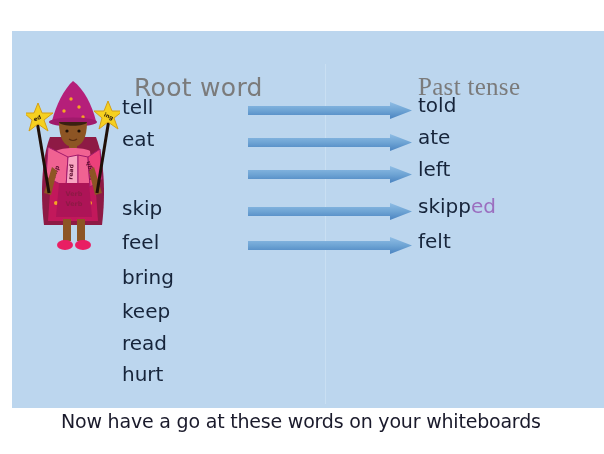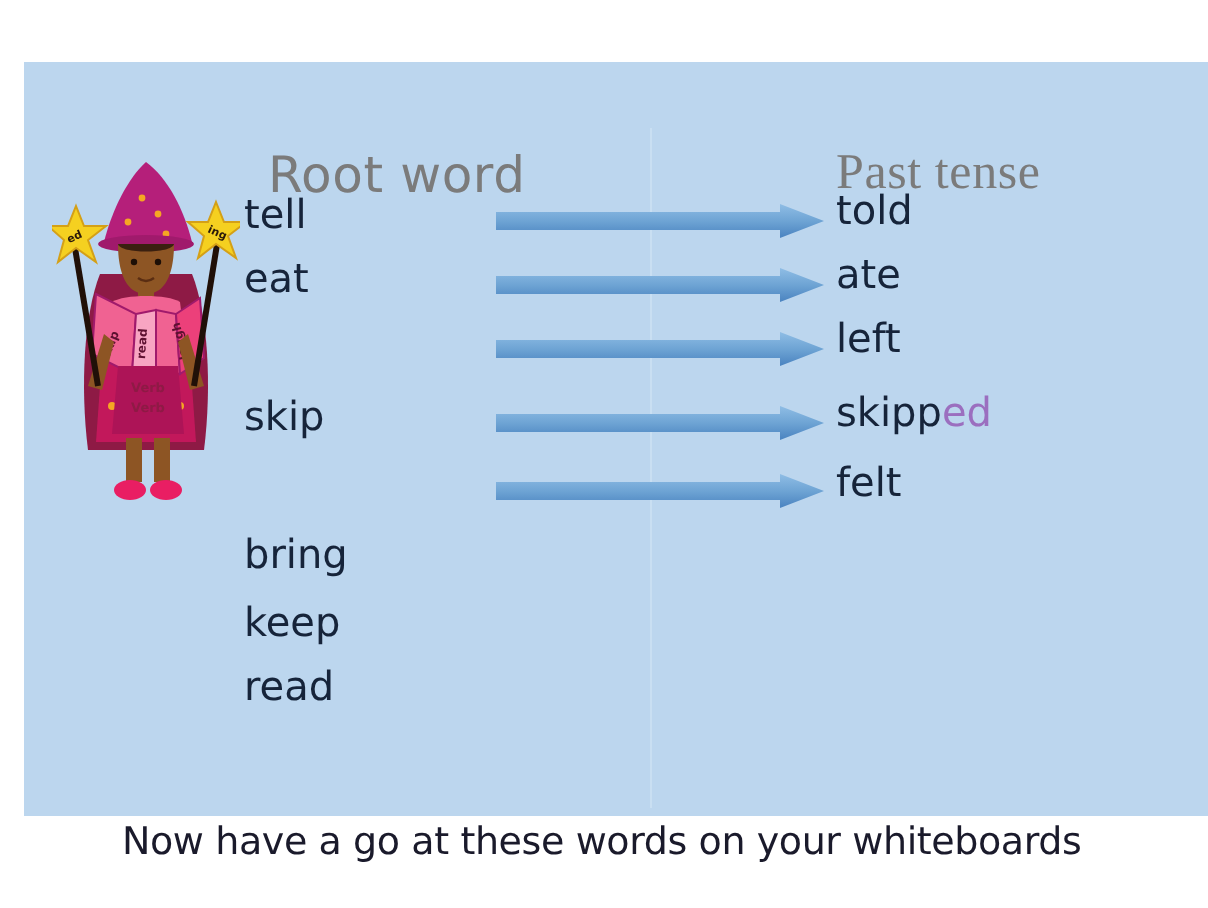--- a/index.html
+++ b/index.html
@@ -130,23 +130,25 @@
   <div id="slide">
 
     <div id="column-divider"></div>
 
     <div class="col-header" id="header-root">Root word</div>
     <div class="col-header" id="header-past">Past tense</div>
 
     <div class="word root-word" style="top:64px">tell</div>
     <div class="word root-word" style="top:96px">eat</div>
     <div class="word root-word" style="top:165px">skip</div>
+    <div class="word root-word" style="top:199px">feel</div>
     <div class="word root-word" style="top:234px">bring</div>
     <div class="word root-word" style="top:268px">keep</div>
     <div class="word root-word" style="top:300px">read</div>
+    <div class="word root-word" style="top:331px">hurt</div>
 
     <div class="word past-word" style="top:62px"><span>told</span></div>
     <div class="word past-word" style="top:94px"><span>ate</span></div>
     <div class="word past-word" style="top:126px"><span>left</span></div>
     <div class="word past-word" style="top:163px"><span>skipp</span><span class="suffix-ed">ed</span></div>
     <div class="word past-word" style="top:198px"><span>felt</span></div>
 
     <div class="arrow" style="top:71px">
       <svg viewBox="0 0 164 17">
           <defs>

